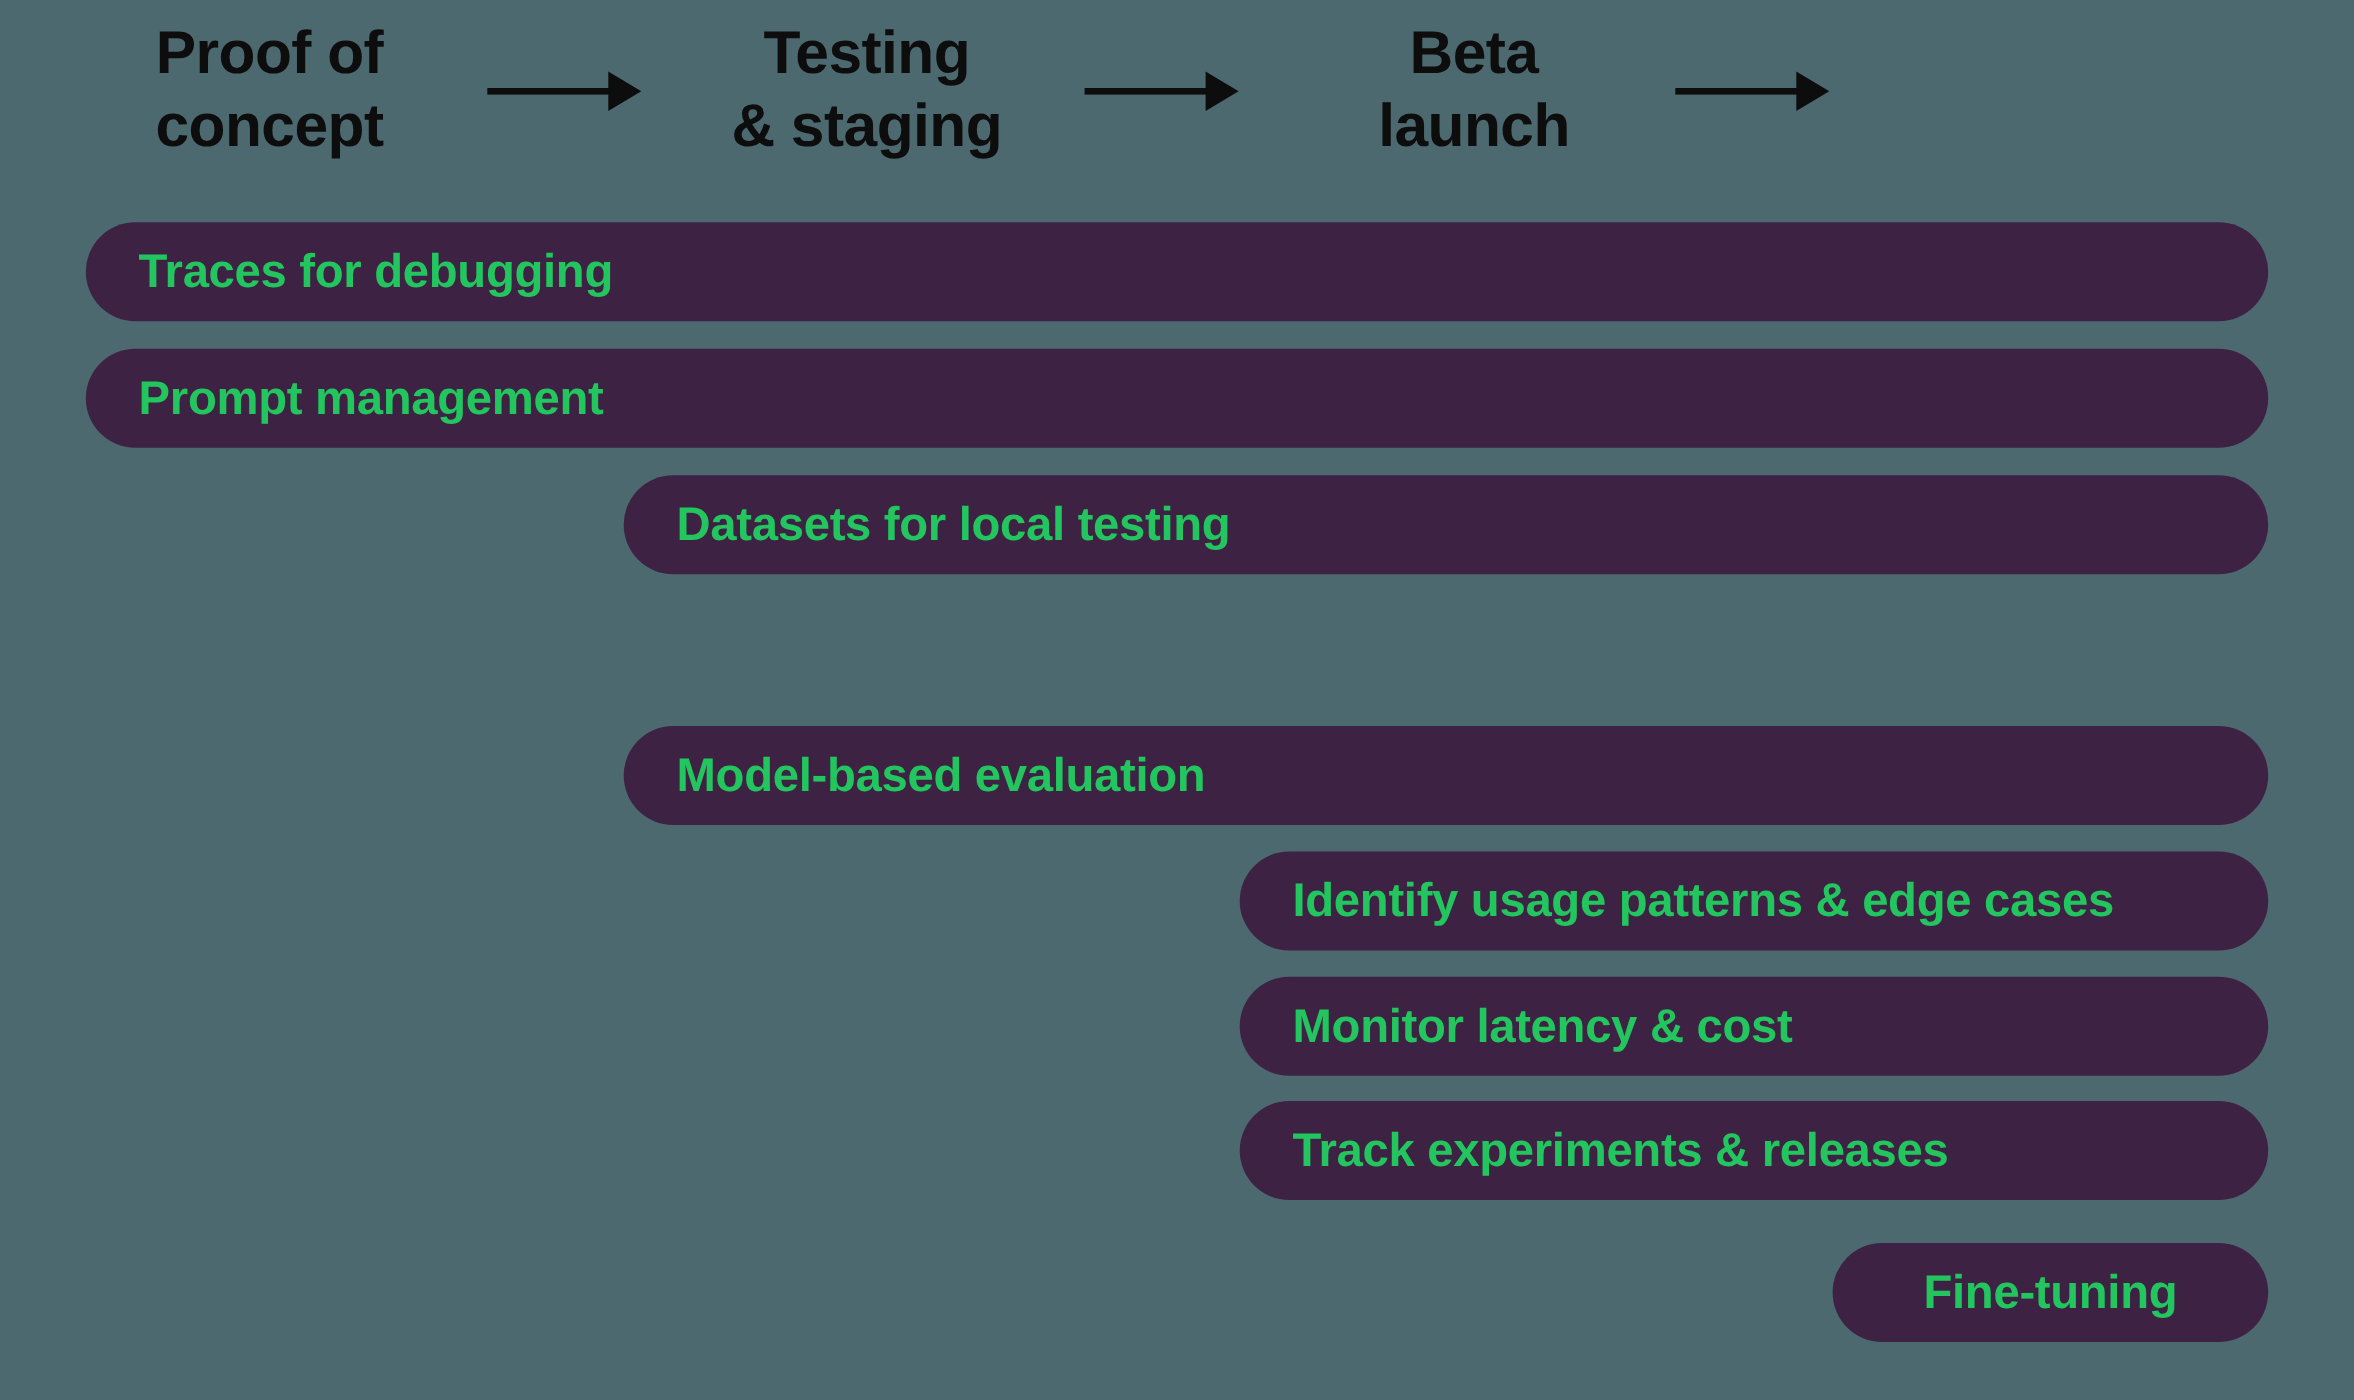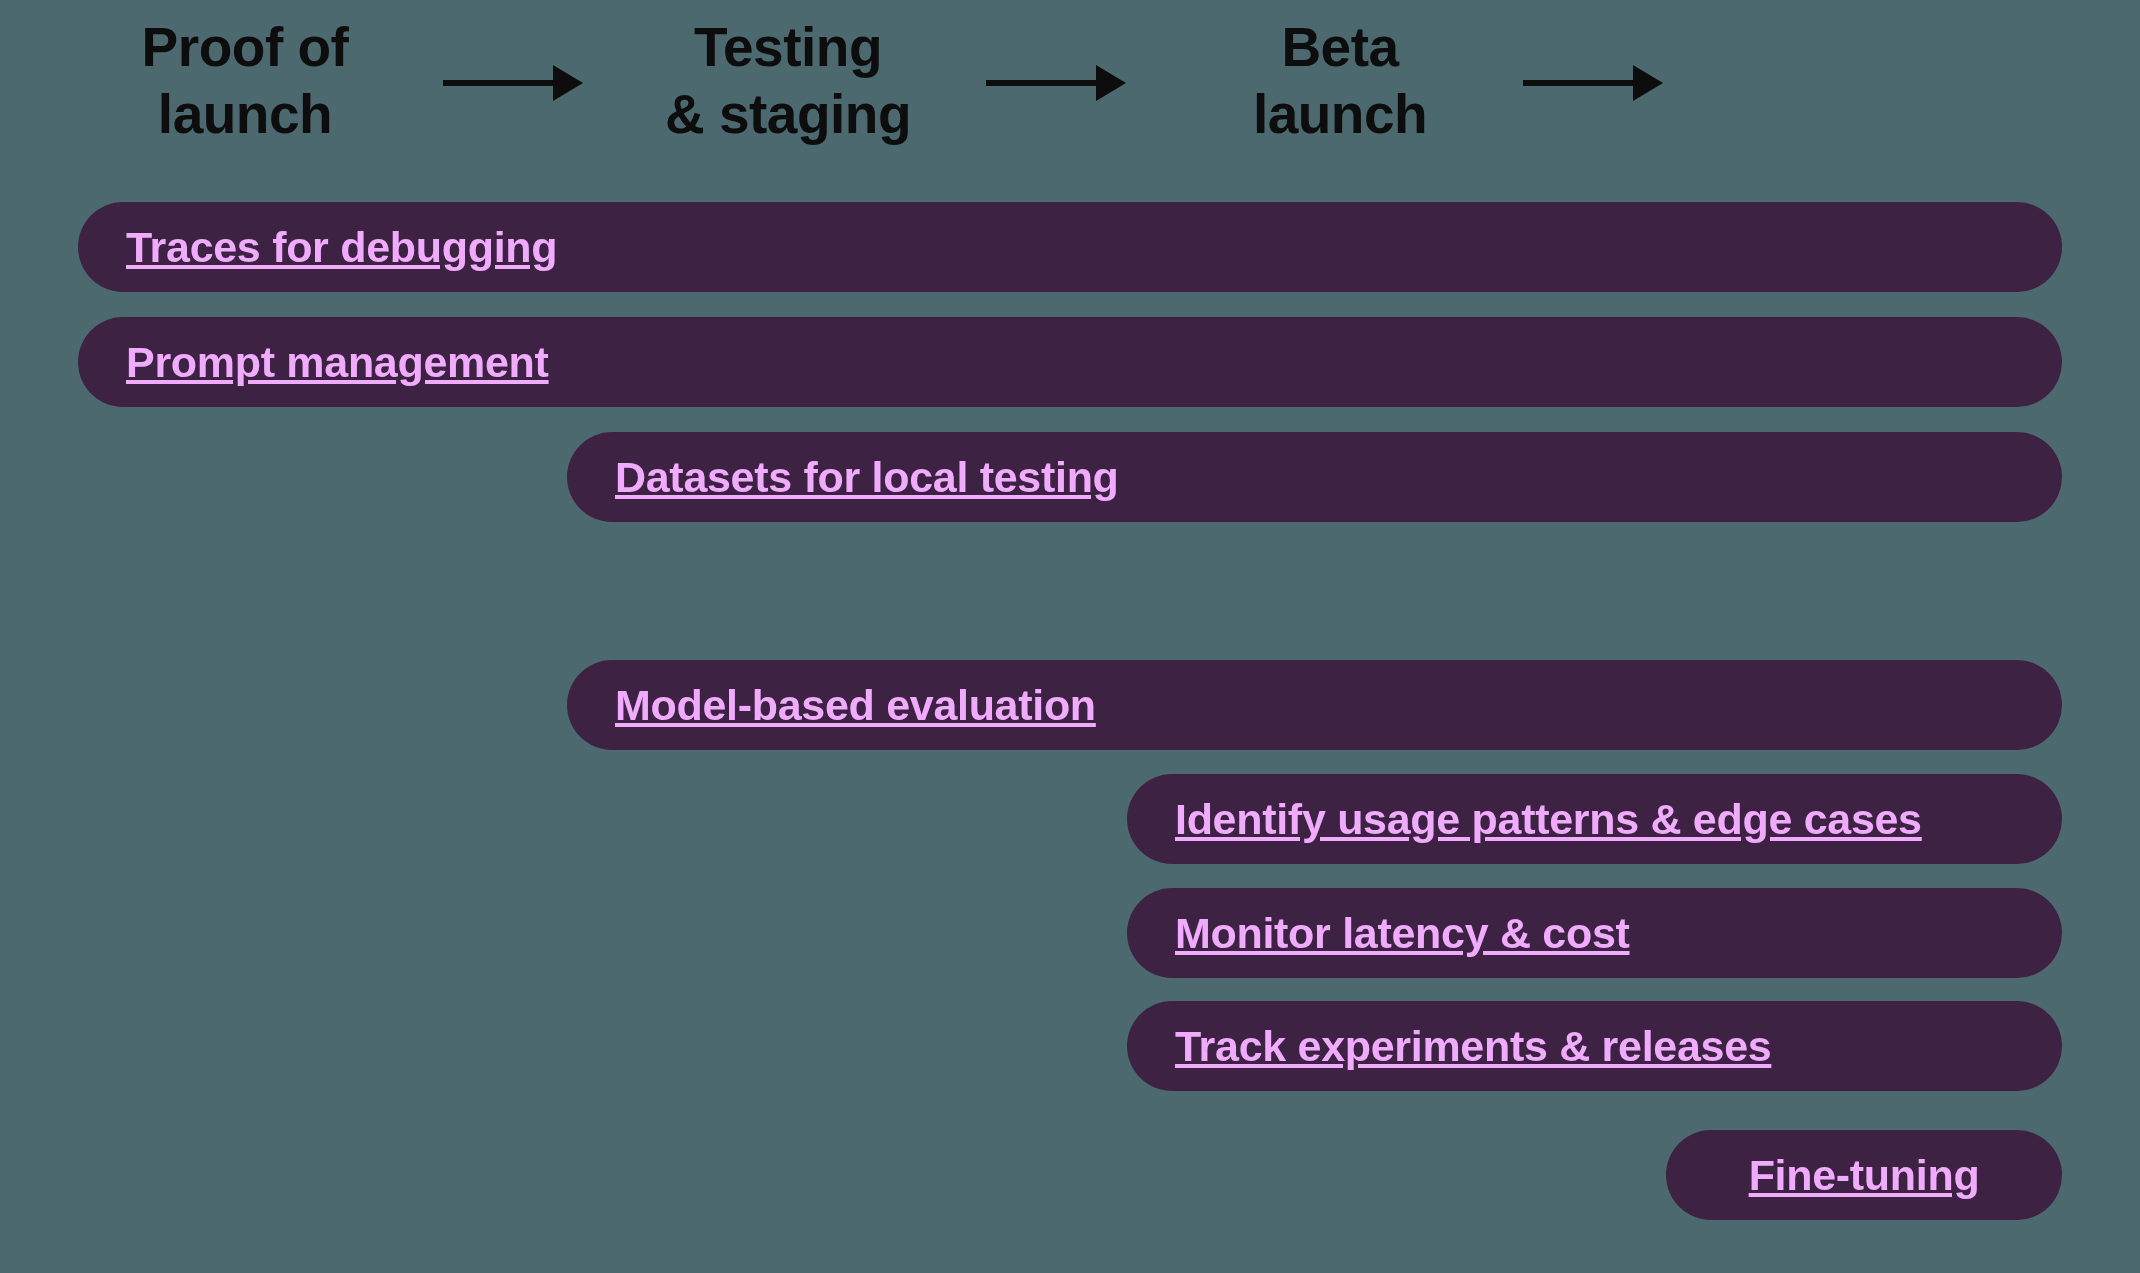--- a/index.html
+++ b/index.html
@@ -51,30 +51,29 @@
     border-bottom: 18px solid transparent;
     border-left: 30px solid #0D0D0D;
   }
 
   
   .bar {
     position: absolute;
     height: 90px;
     border-radius: 45px;
     background: #3D2243;
-    color: #f0abfc;
+    color: #22c55e;
     font-size: 43px;
     font-weight: bold;
     display: flex;
     align-items: center;
     padding-left: 48px;
     box-sizing: border-box;
     white-space: nowrap;
     letter-spacing: -0.3px;
-    text-decoration: underline;
   }
   .bar.centered {
     padding-left: 0;
     justify-content: center;
     margin-top: 16px;
   }
 
   
   .phase-1 { left: 245px; }
   .phase-2 { left: 788px; }
@@ -92,21 +91,21 @@
   .bar-7 { left: 1127px; top: 888px;  width: 935px; }
   .bar-8 { left: 1127px; top: 1001px; width: 935px; }
   .bar-9 { left: 1666px; top: 1114px; width: 396px; }
 </style>
 </head>
 <body>
 
 <div class="canvas">
 
   <div class="phase phase-1">Proof of
-launch</div>
+concept</div>
   <div class="phase phase-2">Testing
 &amp; staging</div>
   <div class="phase phase-3">Beta
 launch</div>
 
   <div class="arrow arrow-1">
     <span class="shaft"></span>
     <span class="head"></span>
   </div>
   <div class="arrow arrow-2">

